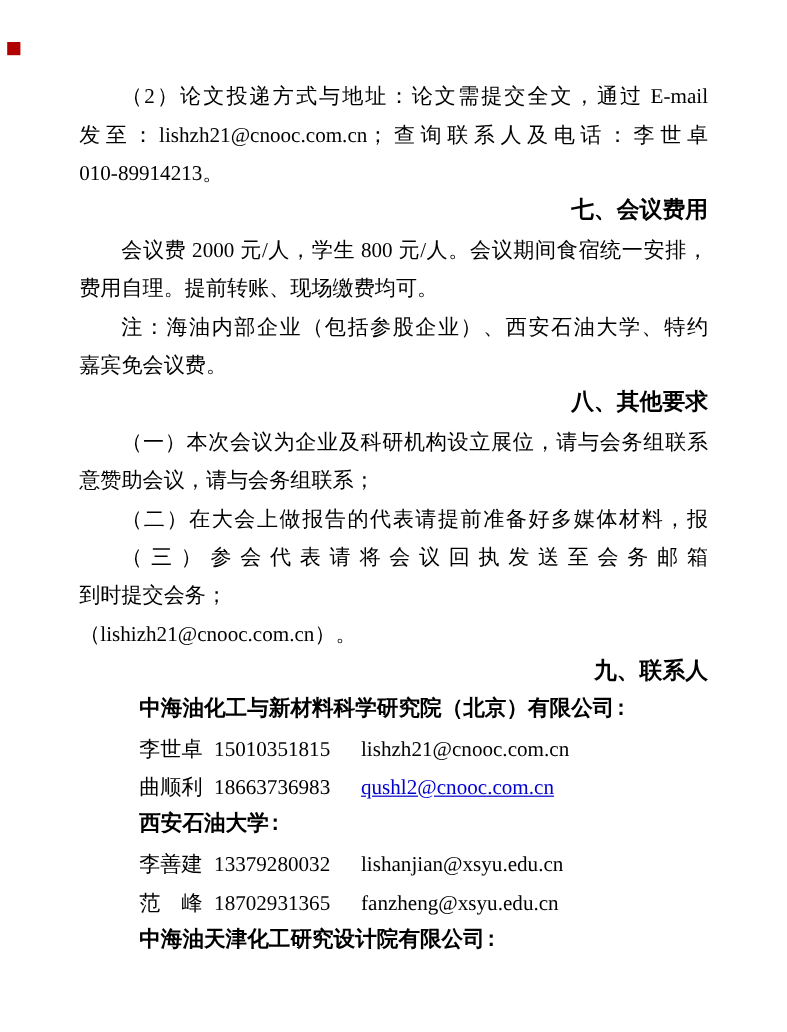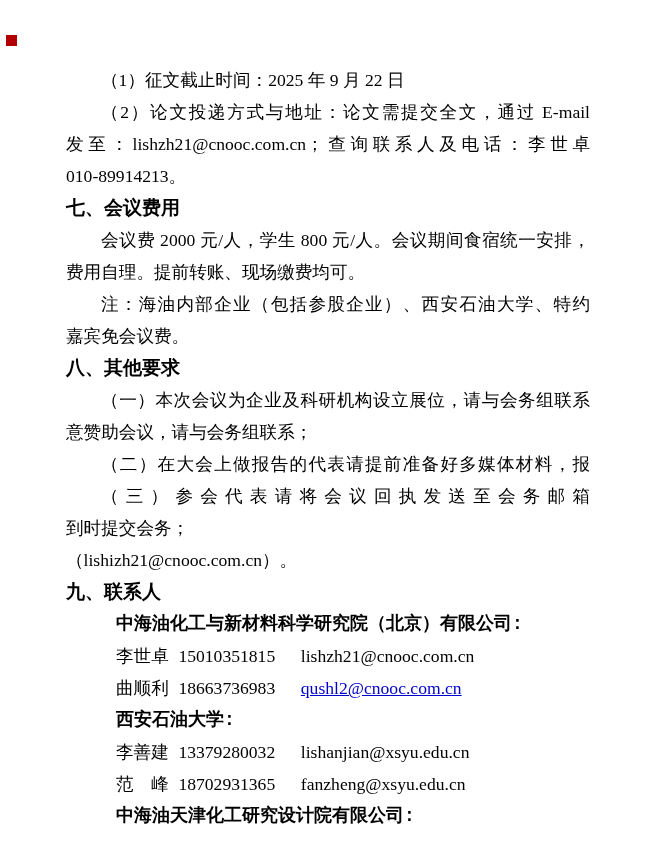--- a/index.html
+++ b/index.html
@@ -28,20 +28,21 @@
     white-space:normal;
     text-align:justify;
     text-align-last:justify;
     overflow:hidden;
   }
   .indent{padding-left:35px;}
   .heading{
     font-family:"Liberation Sans","DejaVu Sans",sans-serif;
     font-weight:700;
     font-size:19px;
+    text-align:right;
   }
   .company{
     font-family:Liberation Mono, monospace;
     font-weight:700;
     font-size:18px;
     padding-left:50px;
   }
   .row{padding-left:50px;}
   .cname{display:inline-block;width:58px;}
   .cphone{display:inline-block;width:118px;}
@@ -49,21 +50,20 @@
   a.link{color:#0000cc;text-decoration:underline;cursor:pointer;}
 </style>
 </head>
 <body>
 
 <div class="page">
   <div class="red-marker"></div>
 
   <div class="content">
 
-    <div class="line indent">（1）征文截止时间：2025 年 9 月 22 日</div>
     <div class="line indent just">（2）论文投递方式与地址：论文需提交全文，通过 E-mail</div>
     <div class="line just">发至：lishzh21@cnooc.com.cn；查询联系人及电话：李世卓</div>
     <div class="line">010-89914213。</div>
 
     <div class="line heading">七、会议费用</div>
     <div class="line indent just">会议费 2000 元/人，学生 800 元/人。会议期间食宿统一安排，</div>
     <div class="line">费用自理。提前转账、现场缴费均可。</div>
     <div class="line indent just">注：海油内部企业（包括参股企业）、西安石油大学、特约</div>
     <div class="line">嘉宾免会议费。</div>
 

